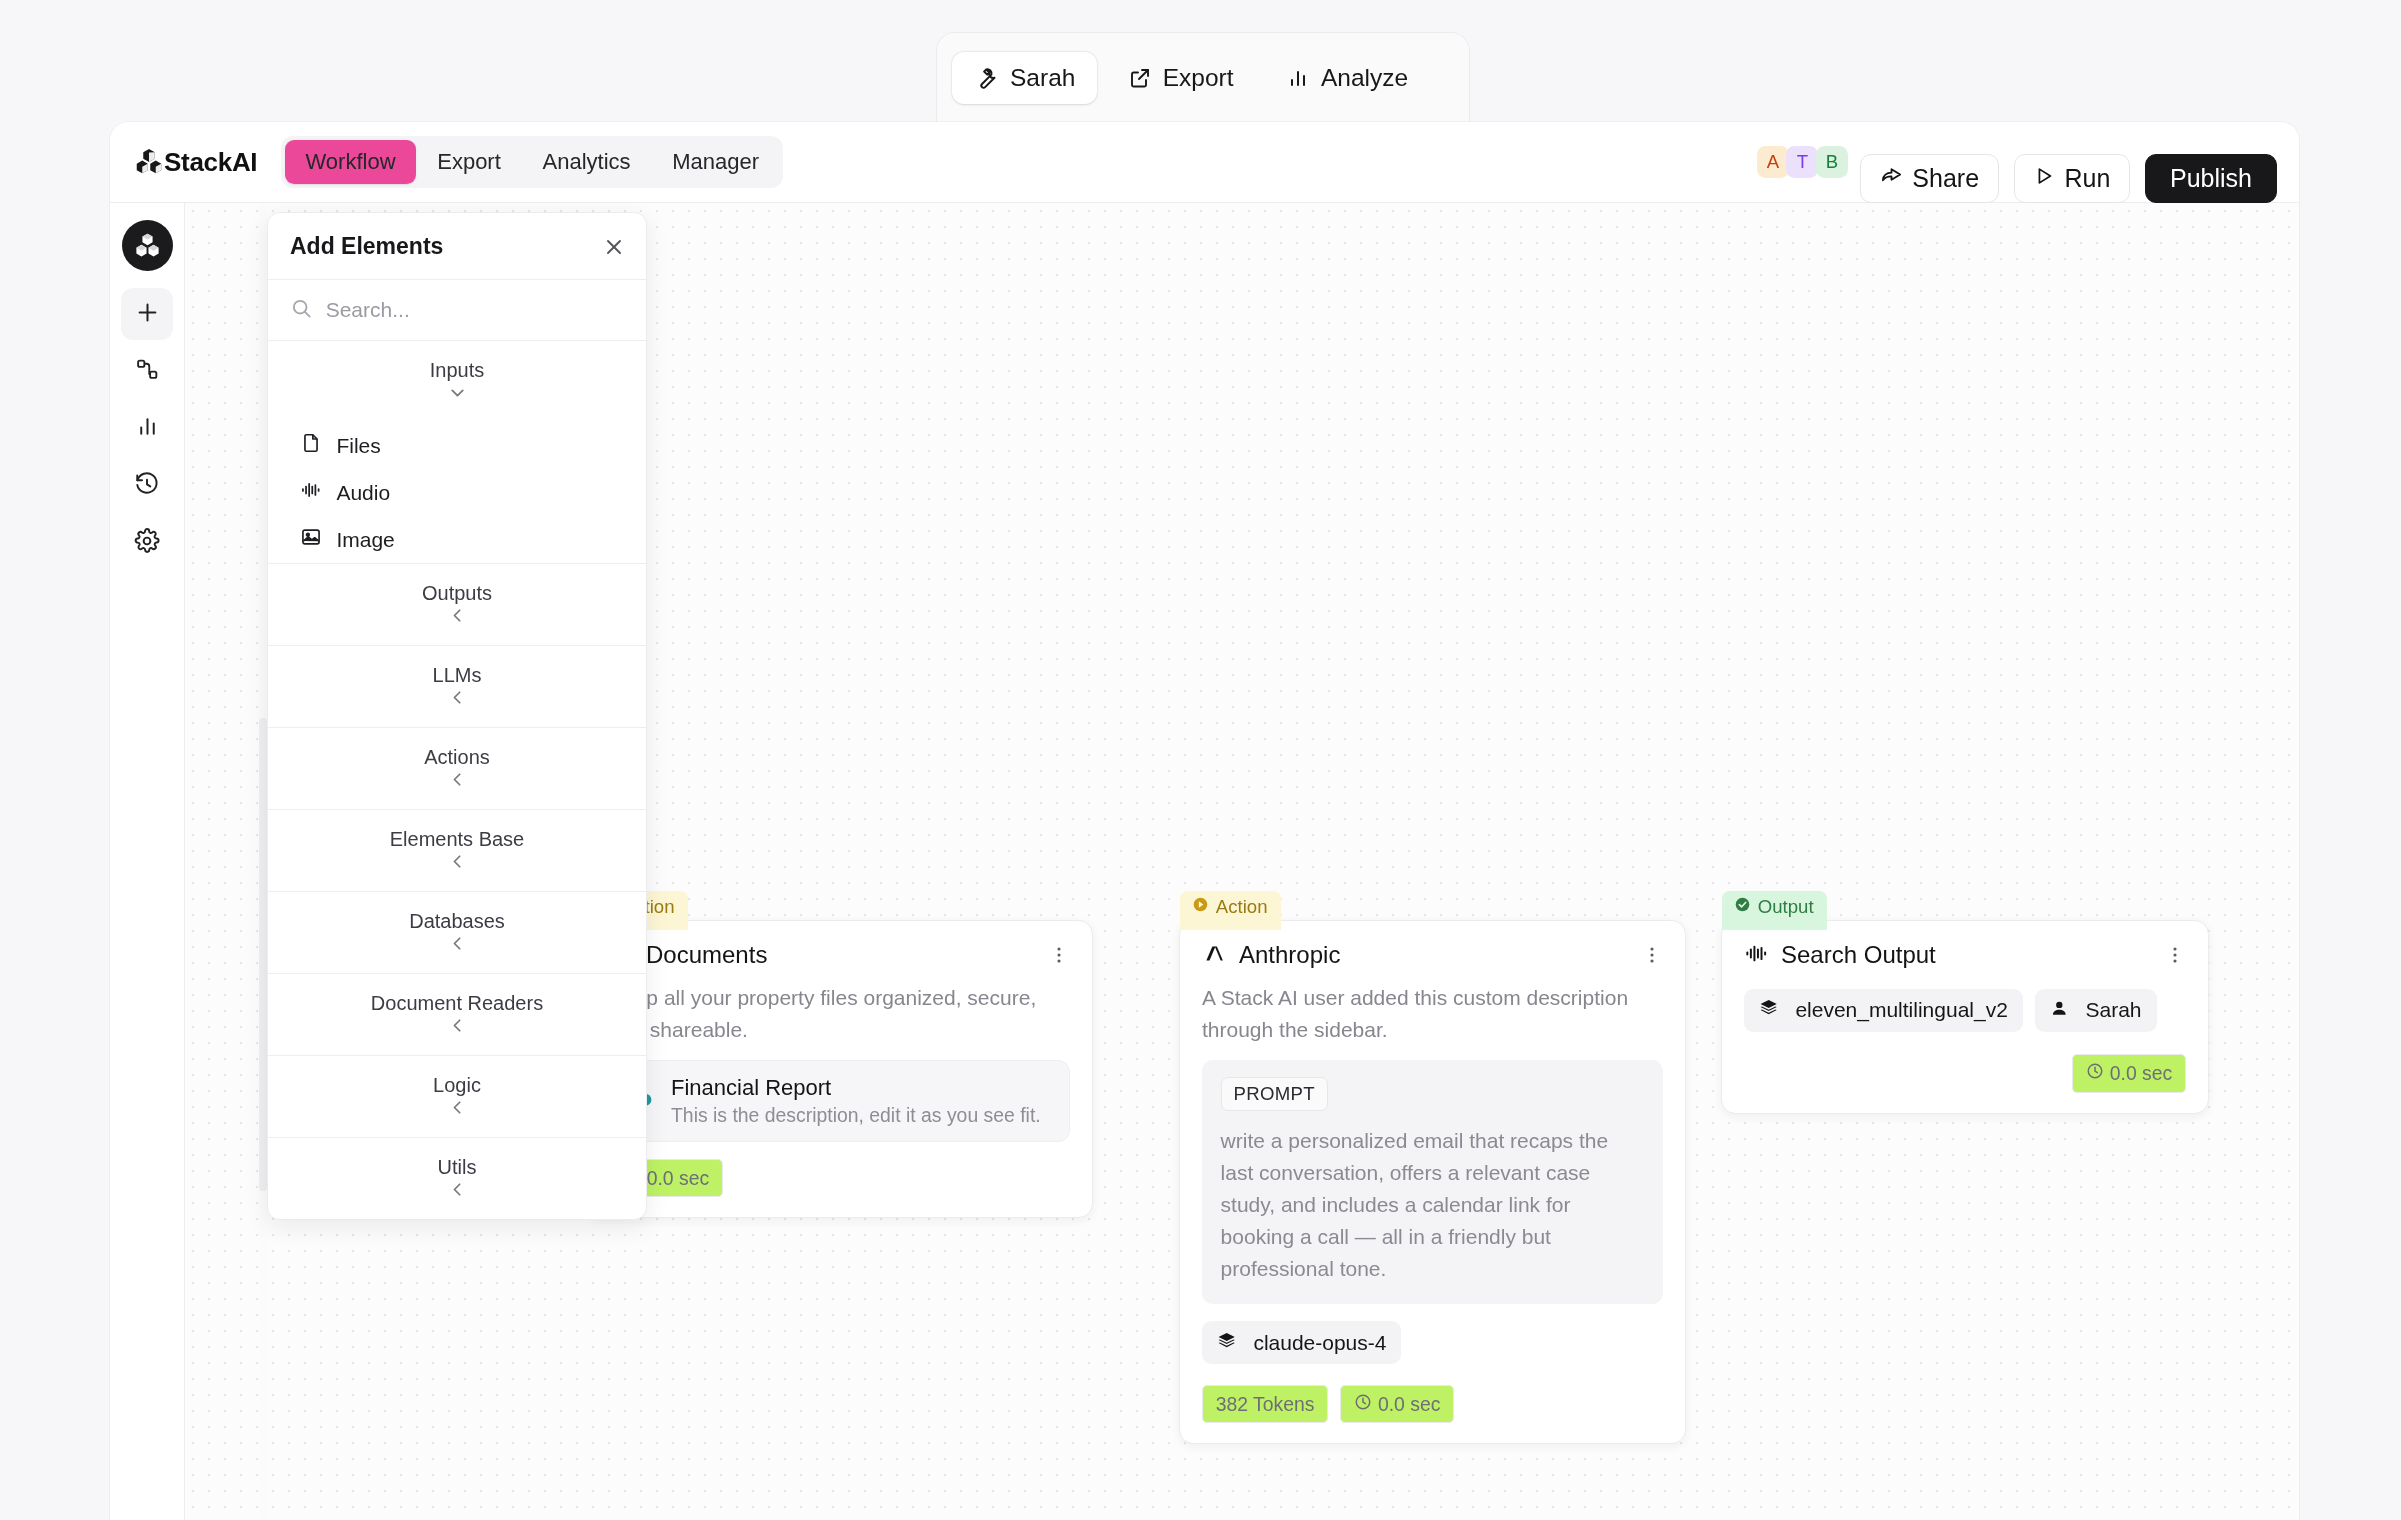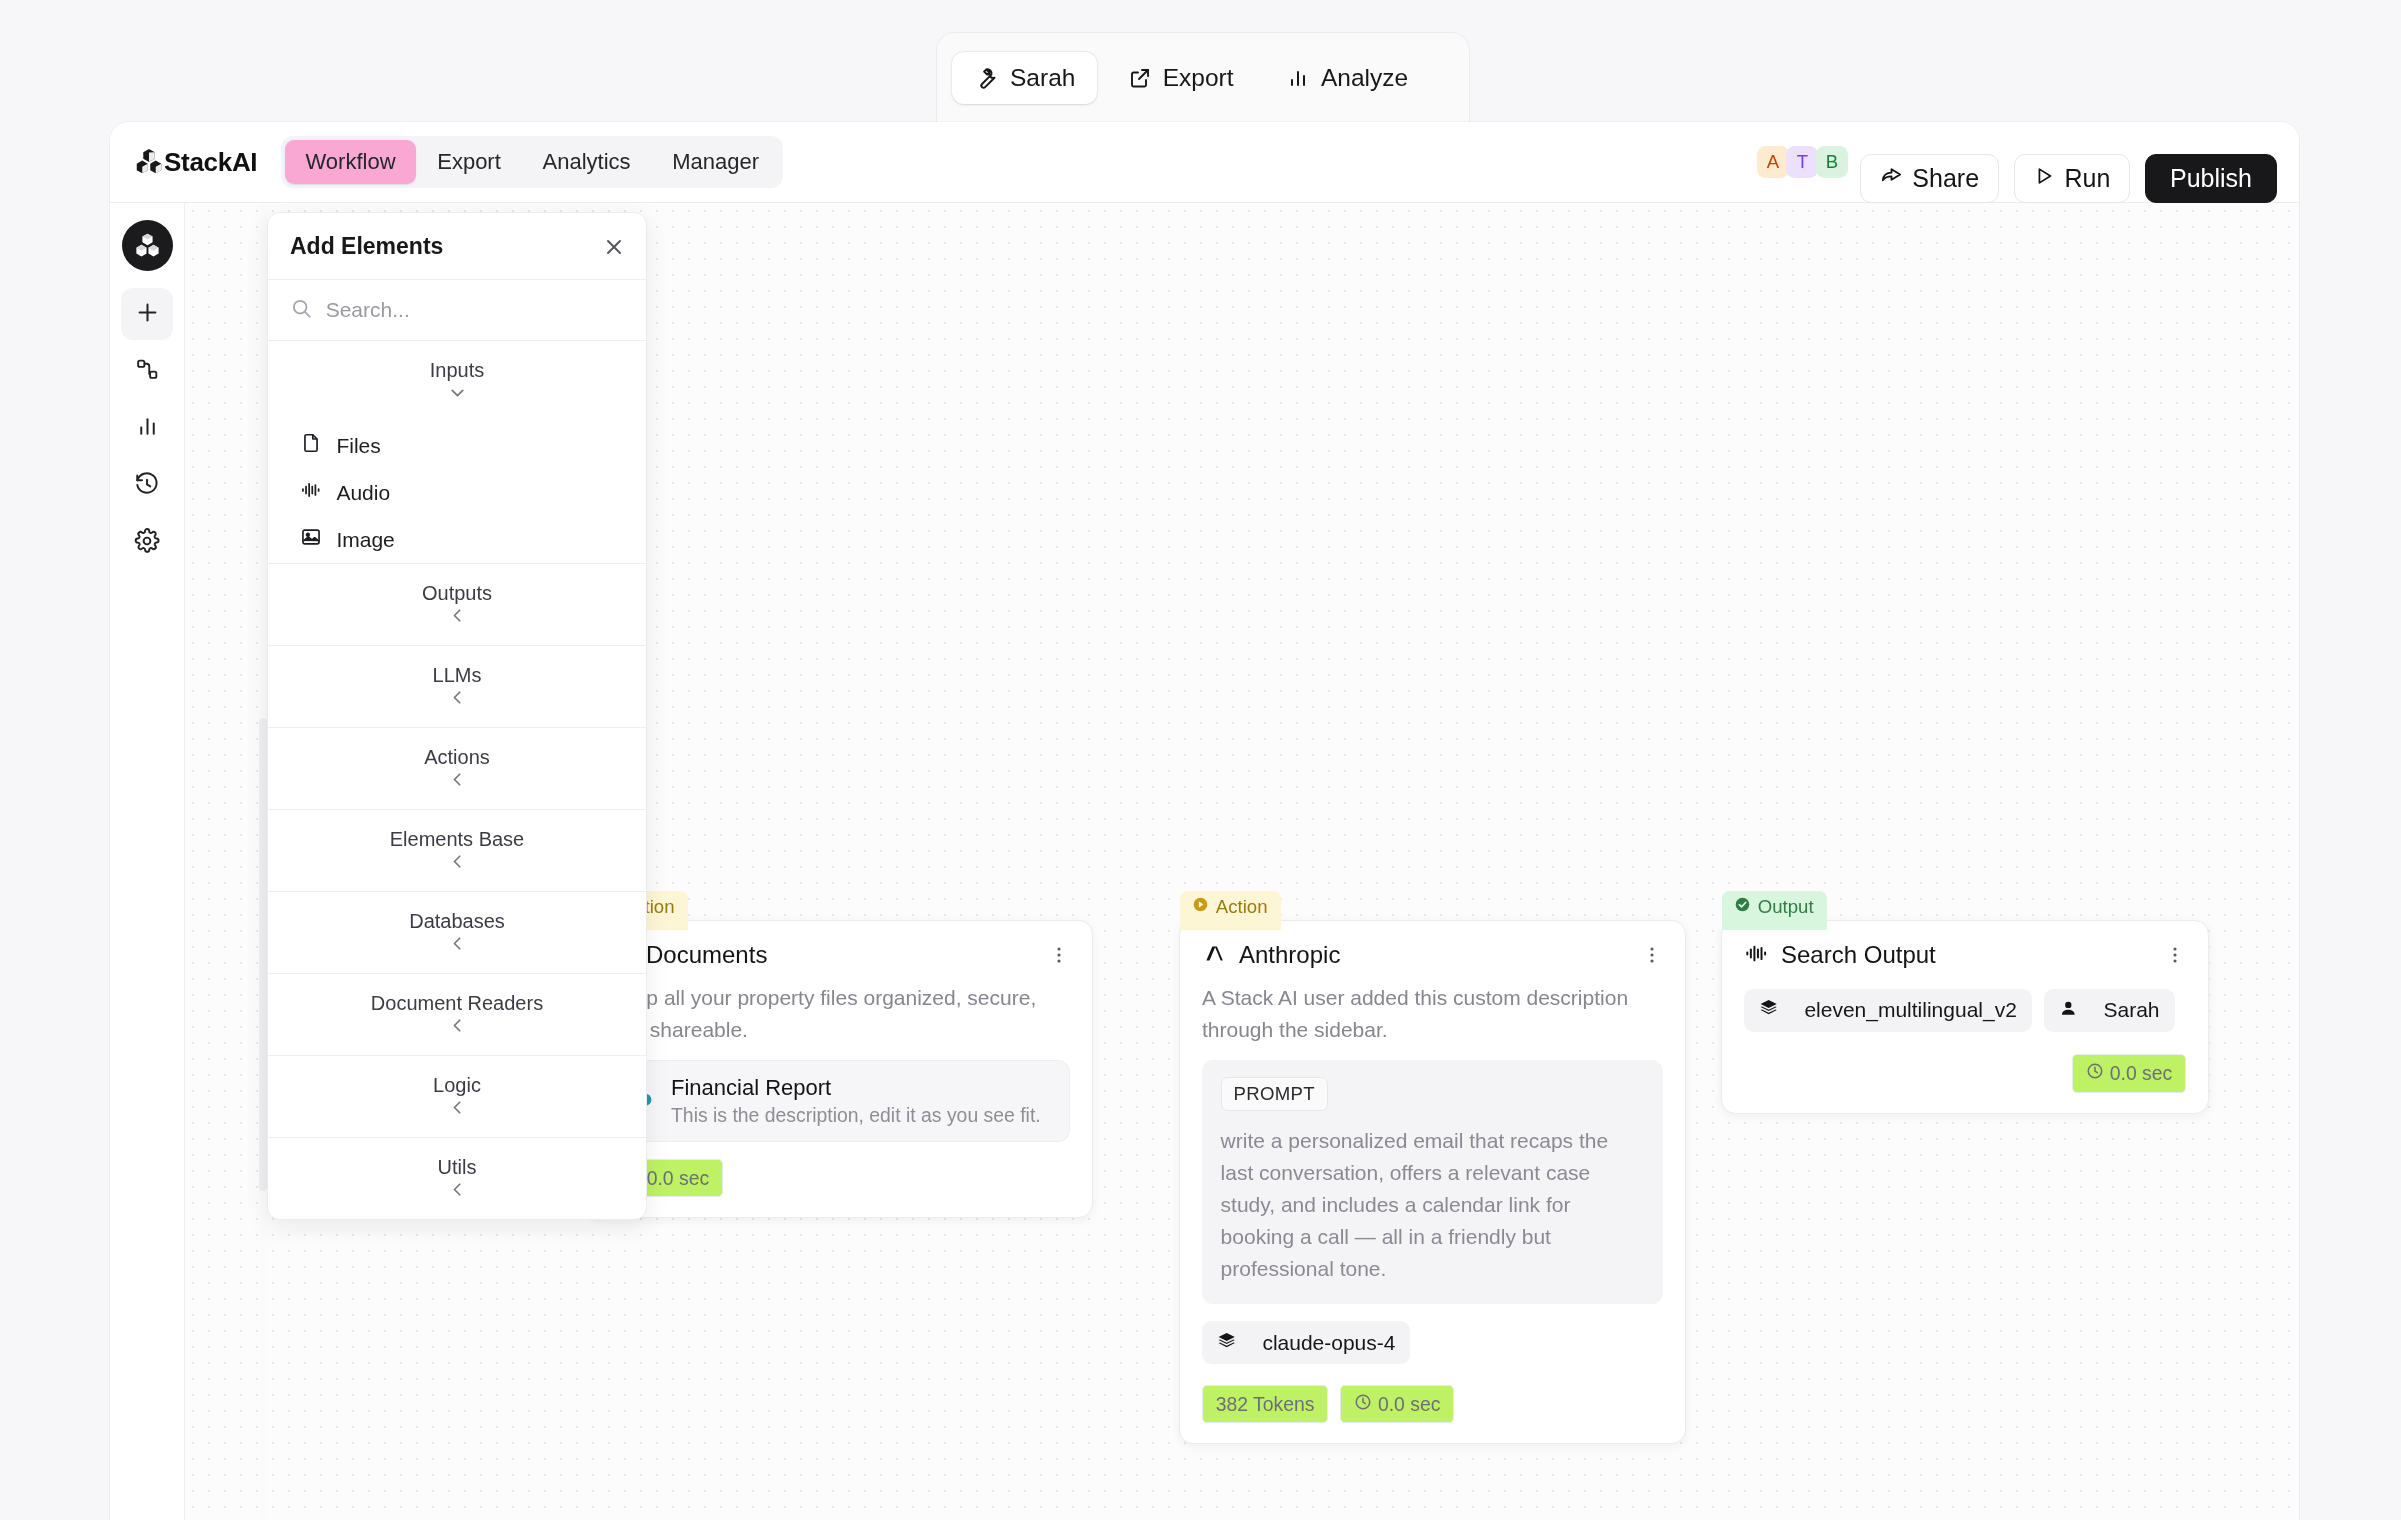--- a/index.html
+++ b/index.html
@@ -75,21 +75,21 @@
     gap: 1.7px;
   }
   .nav-item {
     padding: 9.3px 20px;
     border-radius: 9.3px;
     font-size: 22px;
     color: #26262b;
     cursor: pointer;
     white-space: nowrap;
   }
-  .nav-item.active { background: #f9a8d4; box-shadow: 0 0.8px 1.7px rgba(0,0,0,.10); }
+  .nav-item.active { background: #ec4899; box-shadow: 0 0.8px 1.7px rgba(0,0,0,.10); }
 
   .header-right {
     margin-left: auto;
     display: flex; align-items: center; gap: 15px;
   }
   .avatars { display: flex; align-items: center; }
   .avatar {
     width: 32px; height: 32px;
     border-radius: 8.4px;
     display: flex; align-items: center; justify-content: center;
@@ -235,21 +235,21 @@
   .node-menu { margin-left: auto; cursor: pointer; color: #5b5b63; display: flex; }
   .node-desc {
     padding: 8.4px 24px 0 22px;
     font-size: 21px; line-height: 1.5; color: #86868f;
   }
   .node-footer {
     display: flex; align-items: center; gap: 12px;
     padding: 17px 22px 20px 22px;
   }
   .chip {
-    display: inline-flex; align-items: center; gap: 26px;
+    display: inline-flex; align-items: center; gap: 17px;
     background: #f3f3f5;
     border-radius: 9.3px;
     padding: 9.3px 15px;
     font-size: 21px; color: #16161a;
     white-space: nowrap;
   }
   .badge {
     display: inline-flex; align-items: center; gap: 6px;
     border: 0.8px solid #eaeaee;
     border-radius: 5px;

